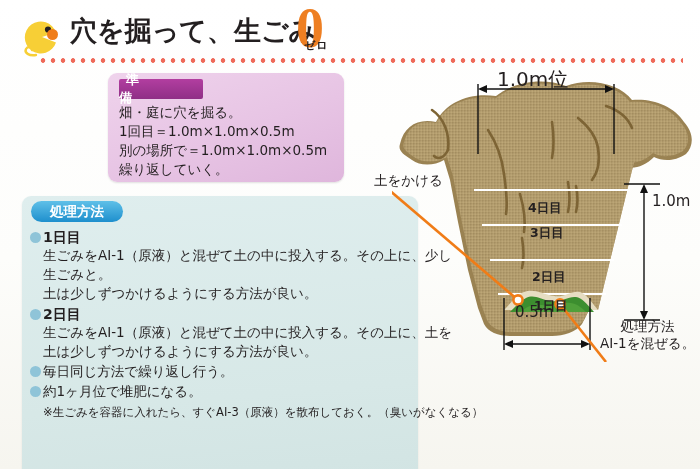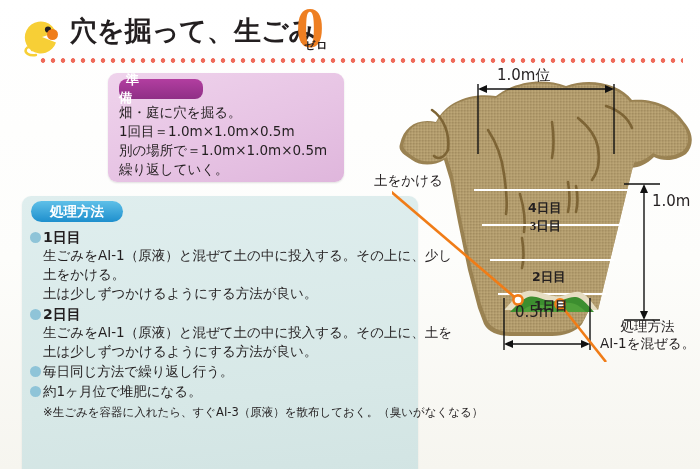--- a/index.html
+++ b/index.html
@@ -44,21 +44,21 @@
   
   .prep{
     position:absolute;left:108px;top:73px;width:236px;height:109px;
     background:linear-gradient(160deg,#efd3ec 0%,#e7c4e4 55%,#dfb6dc 100%);
     border-radius:9px;
     box-shadow:0 1px 2px rgba(0,0,0,.12);
   }
   .prep-badge{
     position:absolute;left:11px;top:6px;width:84px;height:20px;
     background:linear-gradient(180deg,#b23ea0 0%,#8f2f86 100%);
-    border-radius:8px;
+    border-radius:2px;
     color:#fff;font-size:13px;font-weight:bold;
     display:flex;align-items:center;justify-content:center;
     letter-spacing:7px;text-indent:7px;
   }
   .prep-lines{position:absolute;left:11px;top:30px;right:8px;}
   .prep-lines div{
     font-size:13.5px;color:#231f20;line-height:19px;white-space:nowrap;
     font-family:"DejaVu Sans","Liberation Sans",sans-serif;
   }
   
@@ -100,21 +100,21 @@
     border-radius:50%;background:#8fc4d8;
   }
   .note{
     font-size:11.5px;color:#231f20;line-height:16px;padding-left:13px;
     margin-top:3px;white-space:nowrap;
     font-family:"DejaVu Sans","Liberation Sans",sans-serif;
   }
   
   .diagram{position:absolute;left:392px;top:62px;width:308px;height:300px;}
   .dim-top-label{
-    position:absolute;left:497px;top:66px;font-size:15px;color:#231f20;
+    position:absolute;left:497px;top:66px;font-size:20px;color:#231f20;
     font-family:"DejaVu Sans","Liberation Sans",sans-serif;white-space:nowrap;
   }
   .dim-right-label{
     position:absolute;left:652px;top:192px;font-size:15px;color:#231f20;
     font-family:"DejaVu Sans","Liberation Sans",sans-serif;white-space:nowrap;
   }
   .dim-bot-label{
     position:absolute;left:515px;top:303px;font-size:15px;color:#231f20;
     font-family:"DejaVu Sans","Liberation Sans",sans-serif;white-space:nowrap;
   }
@@ -158,21 +158,21 @@
       <div>別の場所で＝1.0m×1.0m×0.5m</div>
       <div>繰り返していく。</div>
     </div>
   </div>
 
   <div class="method">
     <div class="method-badge">処理方法</div>
     <div class="m-body">
       <div class="day-head">1日目</div>
       <div class="m-text">生ごみをAI-1（原液）と混ぜて土の中に投入する。その上に、少し</div>
-      <div class="m-text">土をかける。</div>
+      <div class="m-text">生ごみと。</div>
       <div class="m-text">土は少しずつかけるようにする方法が良い。</div>
 
       <div class="day-head">2日目</div>
       <div class="m-text">生ごみをAI-1（原液）と混ぜて土の中に投入する。その上に、土を</div>
       <div class="m-text">土は少しずつかけるようにする方法が良い。</div>
 
       <div class="bullet">毎日同じ方法で繰り返し行う。</div>
       <div class="bullet">約1ヶ月位で堆肥になる。</div>
       <div class="note">※生ごみを容器に入れたら、すぐAI-3（原液）を散布しておく。（臭いがなくなる）</div>
     </div>
@@ -285,21 +285,21 @@
       <circle cx="126" cy="238" r="4.6" fill="#ffffff" stroke="#f07c17" stroke-width="2.6"></circle>
       <circle cx="168" cy="242" r="4.6" fill="#ffffff" stroke="#f07c17" stroke-width="2.6"></circle>
     </svg>
   </div>
 
   <div class="dim-top-label">1.0m位</div>
   <div class="dim-right-label">1.0m</div>
   <div class="dim-bot-label">0.5m</div>
 
   <div class="layer-label" style="left:528px;top:200px;">4日目</div>
-  <div class="layer-label" style="left:530px;top:218px;font-family:Liberation Serif, serif;">3日目</div>
+  <div class="layer-label" style="left:530px;top:225px;">3日目</div>
   <div class="layer-label" style="left:532px;top:269px;">2日目</div>
   <div class="layer-label" style="left:534px;top:298px;">1日目</div>
 
   <div class="callout callout-soil">土をかける</div>
   <div class="callout callout-mix">
     <div>処理方法</div>
     <div>AI-1を混ぜる。</div>
   </div>
 
 </div>

